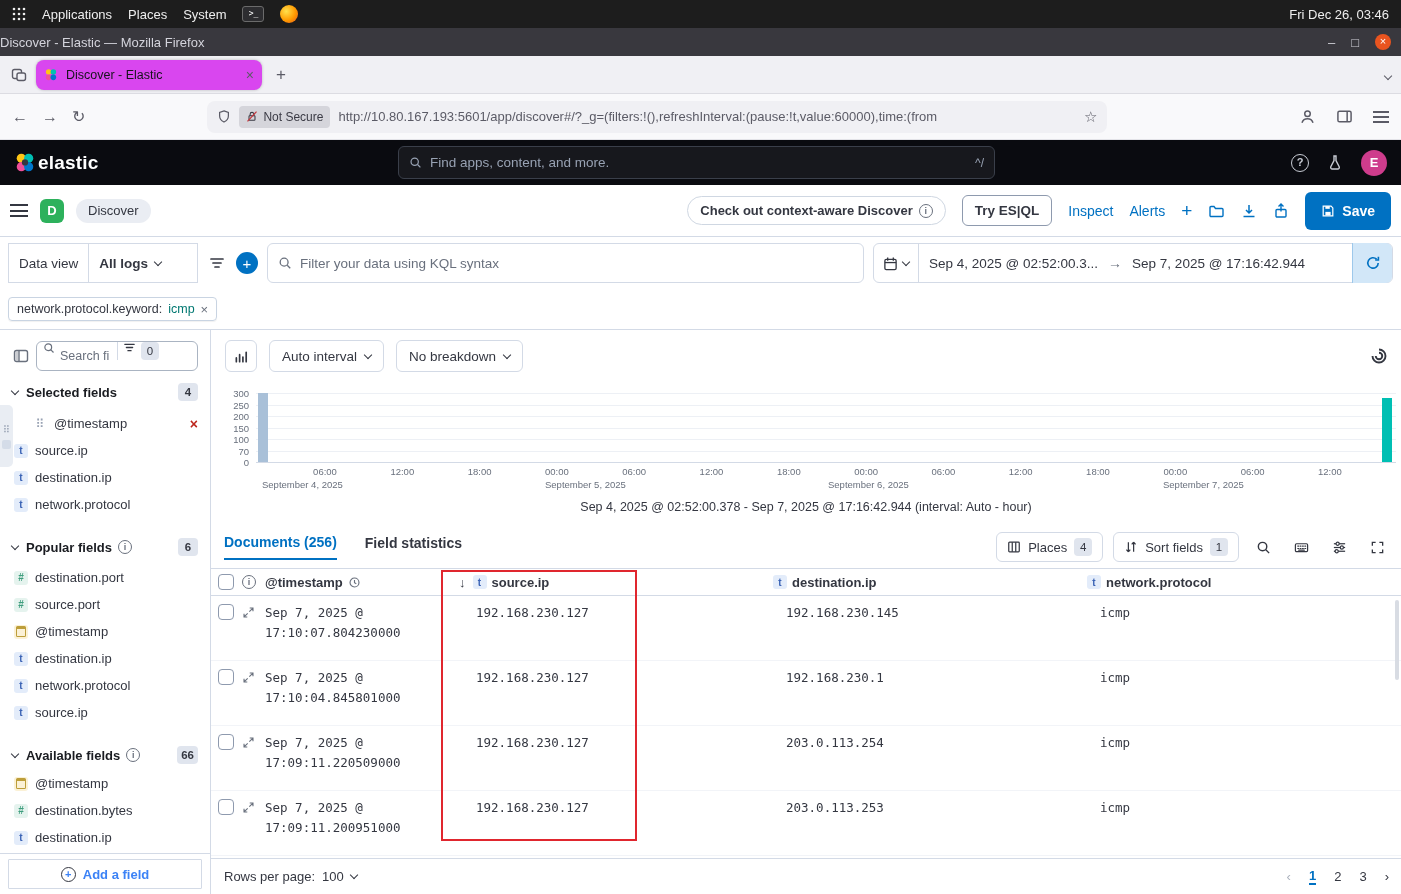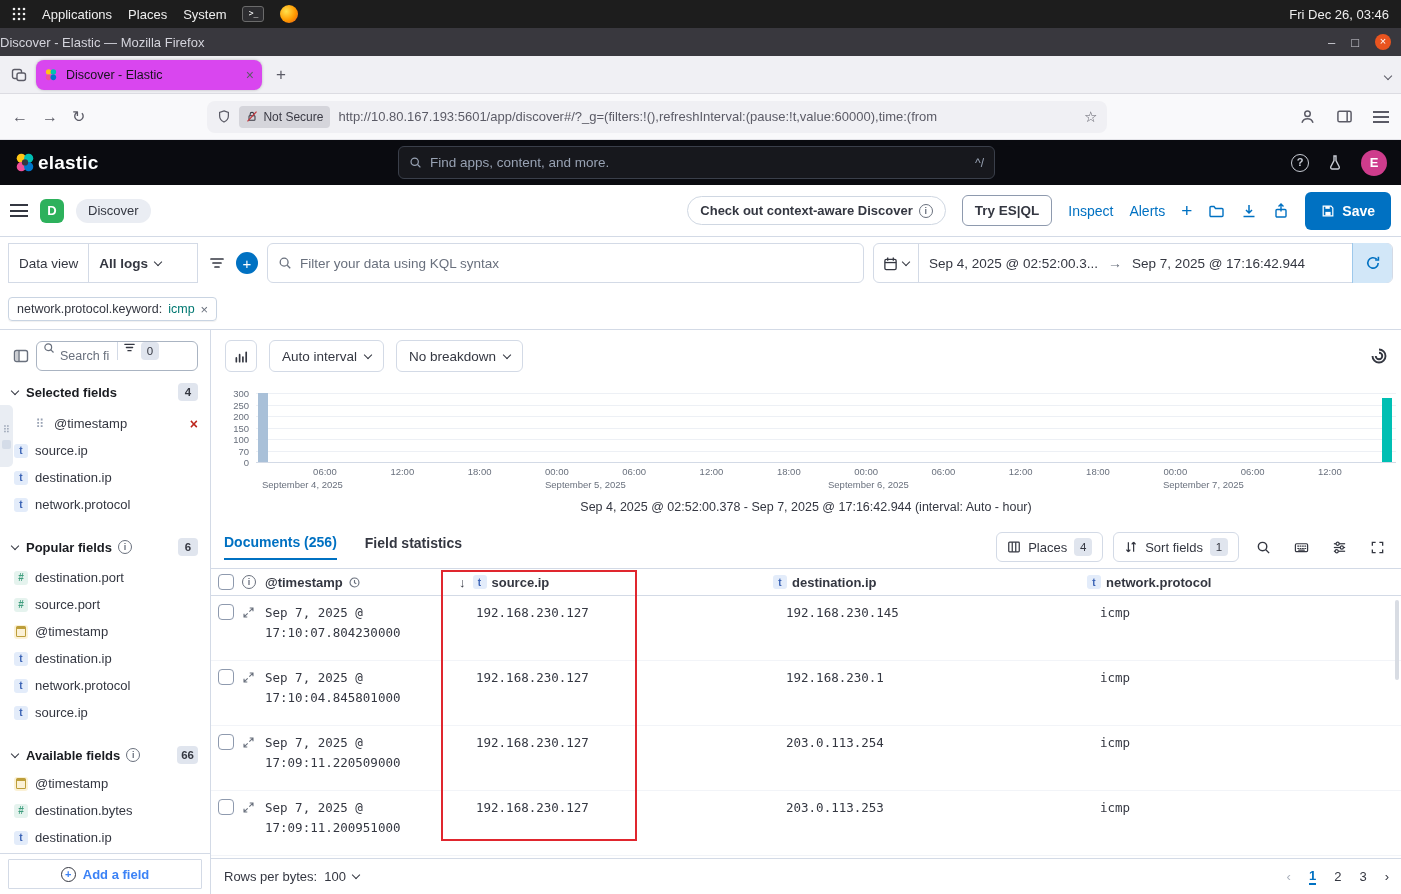--- a/index.html
+++ b/index.html
@@ -744,21 +744,21 @@
       </div>
       <div class="tc c2">192.168.230.127</div>
       <div class="tc c3">203.0.113.253</div>
       <div class="tc c4">icmp</div>
     </div>
 
     <div class="grid-scroll"></div>
 
     <div class="tfooter">
       <span class="rpp">
-        <span>Rows per bytes:</span>
+        <span>Rows per page:</span>
         <span>100</span>
         <span class="chev"></span>
       </span>
       <div class="pager">
         <span class="pg-prev">‹</span>
         <span class="pg active">1</span>
         <span class="pg">2</span>
         <span class="pg">3</span>
         <span class="pg-next">›</span>
       </div>

